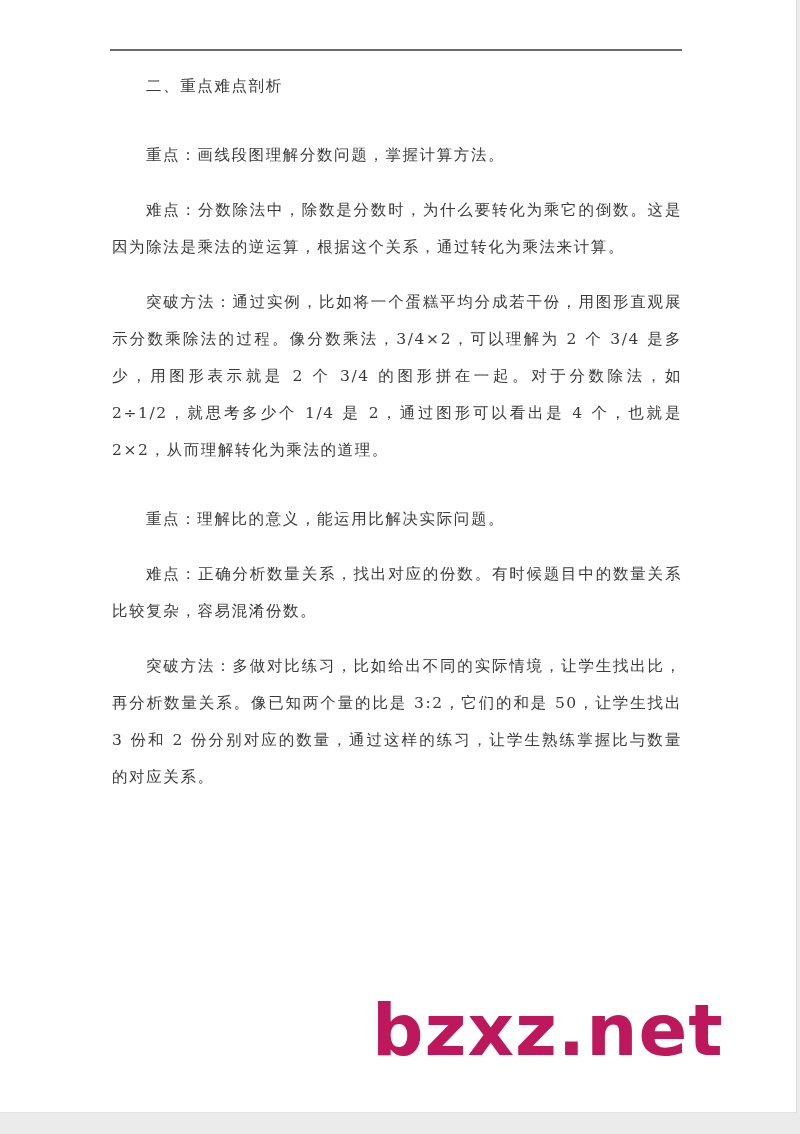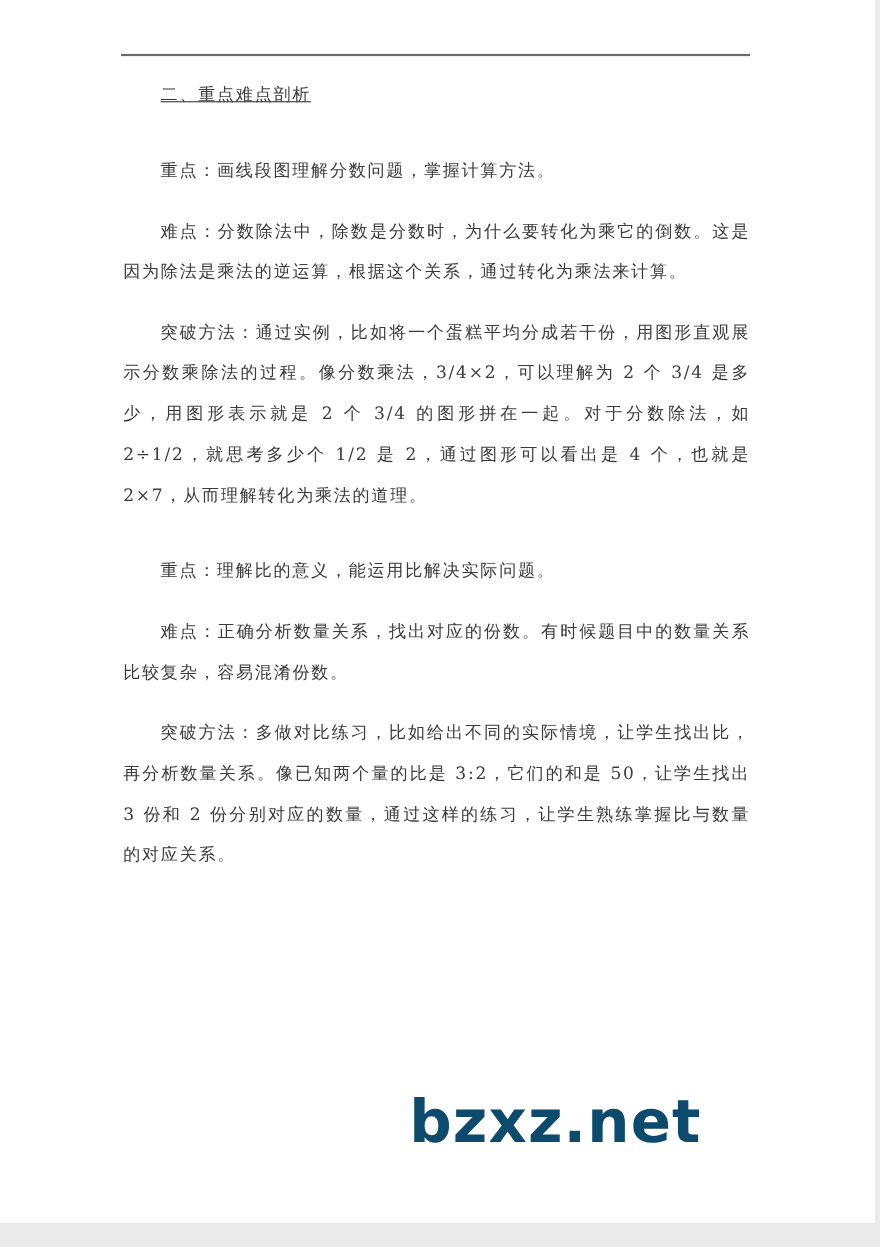--- a/index.html
+++ b/index.html
@@ -14,49 +14,49 @@
     .header-rule {
       position: absolute; left: 110px; top: 49px; width: 572px; height: 0;
       border-top: 2px solid #6a6a6a;
     }
     .content {
       position: absolute; left: 112px; top: 68px; width: 570px;
       font-size: 15.5px; letter-spacing: 1.6px;
     }
     .p { margin: 0; line-height: 37px; text-align: justify; }
     .indent { text-indent: 34px; }
-    .h1 { padding-left: 34px; text-decoration: underline; }
+    .h1 { padding-left: 34px; }
     .h2 { padding-left: 34px; }
     .num { font-family: "Liberation Sans", sans-serif; font-weight: bold; letter-spacing: 0; }
     .gap-s { height: 16px; }
     .gap-m { height: 18px; }
     .watermark {
       position: absolute; left: 372px; top: 988px;
-      font-family: "DejaVu Sans", sans-serif; font-weight: bold; font-size: 54px;
-      color: #0c4a6e; letter-spacing: 1px; user-select: none;
+      font-family: "DejaVu Sans", sans-serif; font-weight: bold; font-size: 72px;
+      color: #be185d; letter-spacing: 1px; user-select: none;
     }
     .bottom-strip {
       position: absolute; left: 0; top: 1113px; width: 800px; height: 21px; background: #ebebeb;
     }
   </style>
 </head>
 <body>
 
 <div class="page">
   <div class="header-rule"></div>
 
   <div class="content">
     <p class="p h1">二、重点难点剖析</p>
     <div class="gap-s"></div>
     <div class="gap-s"></div>
     <p class="p indent">重点：画线段图理解分数问题，掌握计算方法。</p>
     <div class="gap-m"></div>
     <p class="p indent">难点：分数除法中，除数是分数时，为什么要转化为乘它的倒数。这是因为除法是乘法的逆运算，根据这个关系，通过转化为乘法来计算。</p>
     <div class="gap-m"></div>
-    <p class="p indent">突破方法：通过实例，比如将一个蛋糕平均分成若干份，用图形直观展示分数乘除法的过程。像分数乘法，3/4×2，可以理解为 2 个 3/4 是多少，用图形表示就是 2 个 3/4 的图形拼在一起。对于分数除法，如 2÷1/2，就思考多少个 1/2 是 2，通过图形可以看出是 4 个，也就是 2×7，从而理解转化为乘法的道理。</p>
+    <p class="p indent">突破方法：通过实例，比如将一个蛋糕平均分成若干份，用图形直观展示分数乘除法的过程。像分数乘法，3/4×2，可以理解为 2 个 3/4 是多少，用图形表示就是 2 个 3/4 的图形拼在一起。对于分数除法，如 2÷1/2，就思考多少个 1/4 是 2，通过图形可以看出是 4 个，也就是 2×2，从而理解转化为乘法的道理。</p>
     <div class="gap-s"></div>
     <div class="gap-s"></div>
     <p class="p indent">重点：理解比的意义，能运用比解决实际问题。</p>
     <div class="gap-m"></div>
     <p class="p indent">难点：正确分析数量关系，找出对应的份数。有时候题目中的数量关系比较复杂，容易混淆份数。</p>
     <div class="gap-m"></div>
     <p class="p indent">突破方法：多做对比练习，比如给出不同的实际情境，让学生找出比，再分析数量关系。像已知两个量的比是 3:2，它们的和是 50，让学生找出 3 份和 2 份分别对应的数量，通过这样的练习，让学生熟练掌握比与数量的对应关系。</p>
     <div class="gap-s"></div>
     <div class="gap-s"></div>
     <div class="gap-s"></div>

